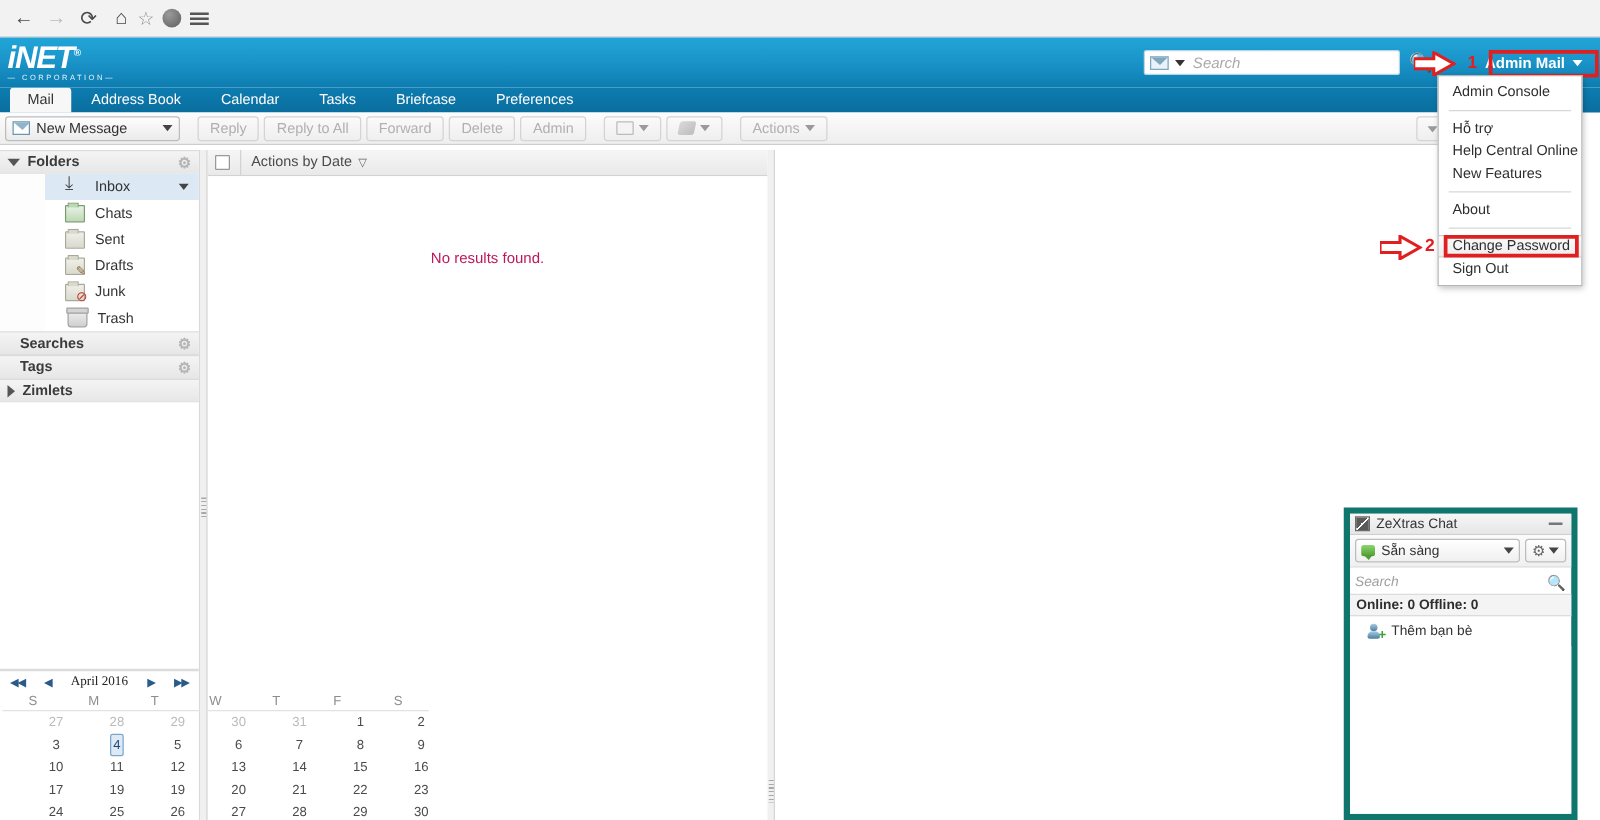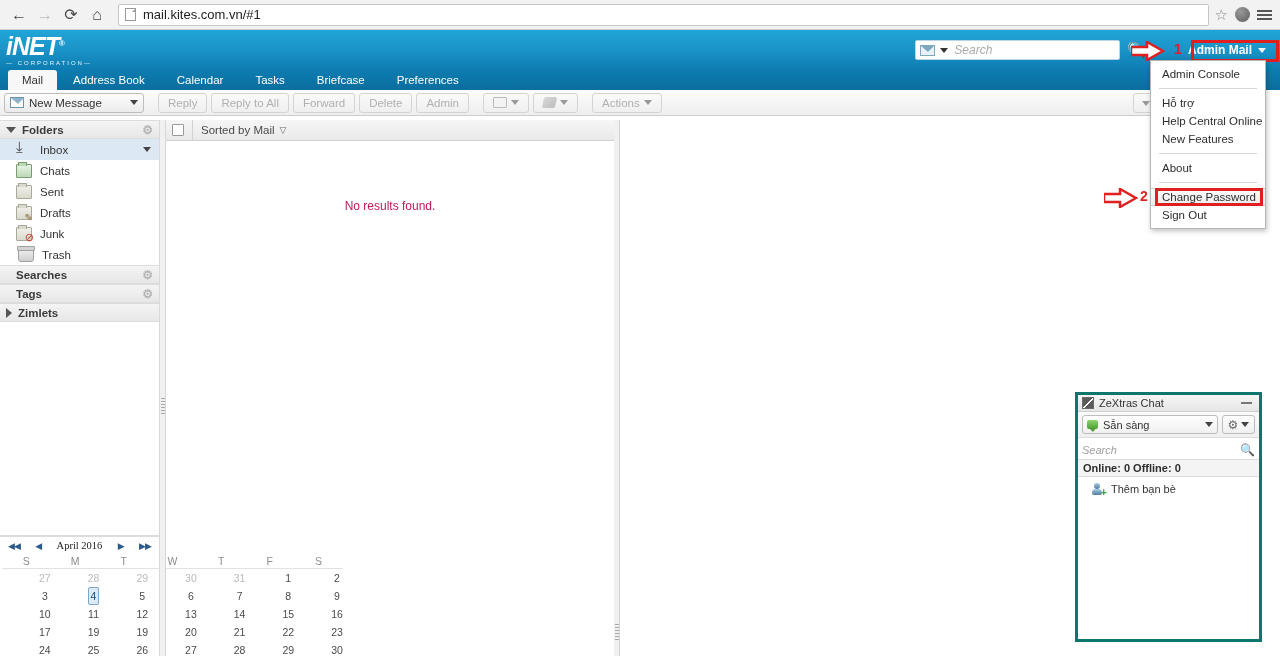--- a/index.html
+++ b/index.html
@@ -248,21 +248,21 @@
     border-left: 5px solid transparent; border-right: 5px solid transparent;
     border-top: 6px solid #555;
   }
   .sect-header .tri.right {
     border-top: 5px solid transparent; border-bottom: 5px solid transparent;
     border-left: 6px solid #555; border-right: 0;
   }
   .sect-header .gear {
     margin-left: auto; color: #b4b4b4; font-size: 12px; cursor: pointer;
   }
-  .folder-list { background: #fff; }
+  .folder-list { background: #fff; margin-left: 36px; }
   .folder-item {
     height: 21px; display: flex; align-items: center;
     padding-left: 16px; font-size: 11.5px; color: #333;
     cursor: pointer;
   }
   .folder-item.selected { background: #dce9f5; }
   .folder-item .fi {
     width: 16px; height: 14px; margin-right: 8px;
     flex: 0 0 auto; position: relative;
   }
@@ -406,24 +406,24 @@
     cursor: pointer;
   }
   .dd-item.highlight {
     background: linear-gradient(to bottom,#fbfbfb,#ededed);
     border-top: 1px solid #cfcfcf; border-bottom: 1px solid #cfcfcf;
   }
   .dd-sep { height: 1px; background: #d8d8d8; margin: 5px 8px; }
 
   
   .chatpanel {
-    position: absolute; left: 1075px; top: 392px;
+    position: absolute; left: 1075px; top: 406px;
     width: 187px; height: 250px;
     background: #fff;
-    border: 3px solid #0f766e;
+    border: 5px solid #0f766e;
     z-index: 40;
     display: flex; flex-direction: column;
   }
   .cp-title {
     height: 17px; background: linear-gradient(to bottom, #f6f6f6, #e6e6e6);
     border-bottom: 1px solid #cfcfcf;
     display: flex; align-items: center; gap: 5px;
     padding: 0 4px; font-size: 11px; color: #333;
   }
   .cp-logo {
@@ -509,24 +509,20 @@
   .cp-body { flex: 1; background: #fff; }
 </style>
 </head>
 <body>
 
 <div class="browser-bar">
   <div class="nav-btn">←</div>
   <div class="nav-btn disabled">→</div>
   <div class="nav-btn">⟳</div>
   <div class="nav-btn">⌂</div>
-  <div class="url-box">
-    <span class="page-icon"></span>
-    <span class="url-text">mail.kites.com.vn/#1</span>
-  </div>
   <div class="chrome-icons">
     <span class="star-icon">☆</span>
     <span class="globe-icon"></span>
     <span class="hamburger">
         <i></i>
         <i></i>
         <i></i>
       </span>
   </div>
 </div>
@@ -738,21 +734,21 @@
   </div>
 
   <div class="vsplit">
     <span class="grip" style="bottom:240px"></span>
   </div>
 
   <div class="list-col">
     <div class="list-head">
       <span class="chk"></span>
       <span class="sortby">
-        <span>Sorted by Mail</span>
+        <span>Actions by Date</span>
         <span class="sarrow">▽</span>
       </span>
     </div>
     <div class="list-body">
       <span>No results found.</span>
     </div>
   </div>
 
   <div class="vsplit">
     <span class="grip"></span>

